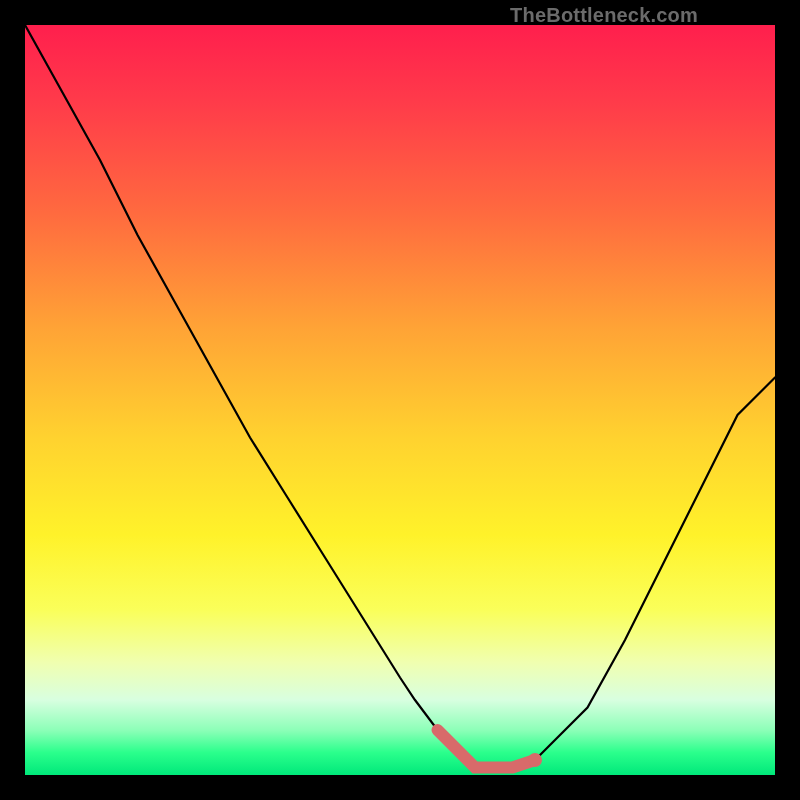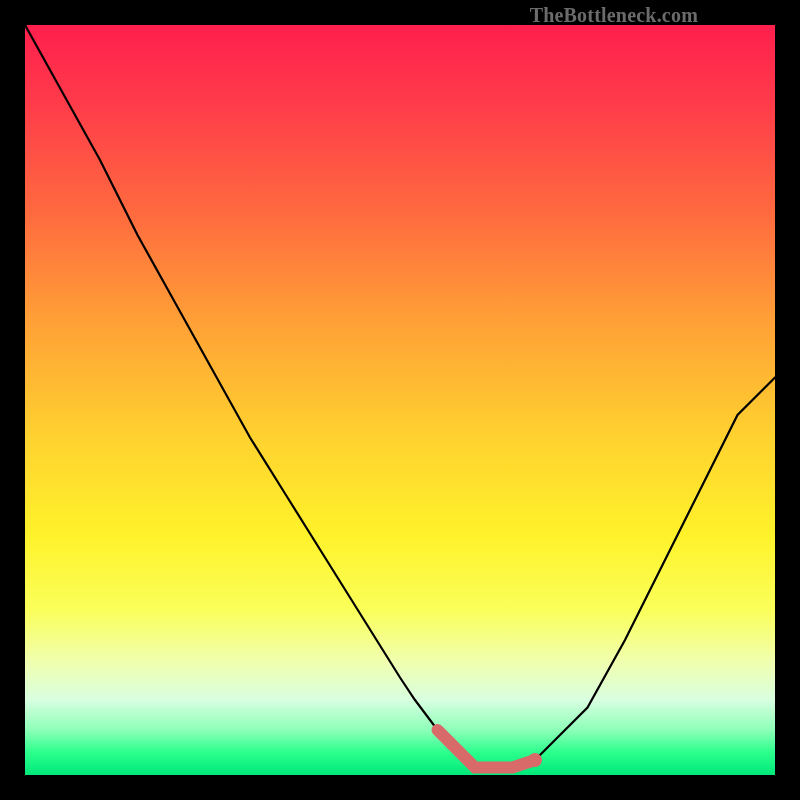--- a/index.html
+++ b/index.html
@@ -9,21 +9,20 @@
     height: 800px;
     background: #000;
     font-family: Arial, Helvetica, sans-serif;
     overflow: hidden;
   }
   .stage {
     position: relative;
     width: 708px;
     height: 800px;
     background: #000;
-    font-family: Liberation Serif, serif;
   }
   .plot {
     position: absolute;
     left: 25px;
     top: 25px;
     width: 750px;
     height: 750px;
   }
   .gradient {
     position: absolute;

